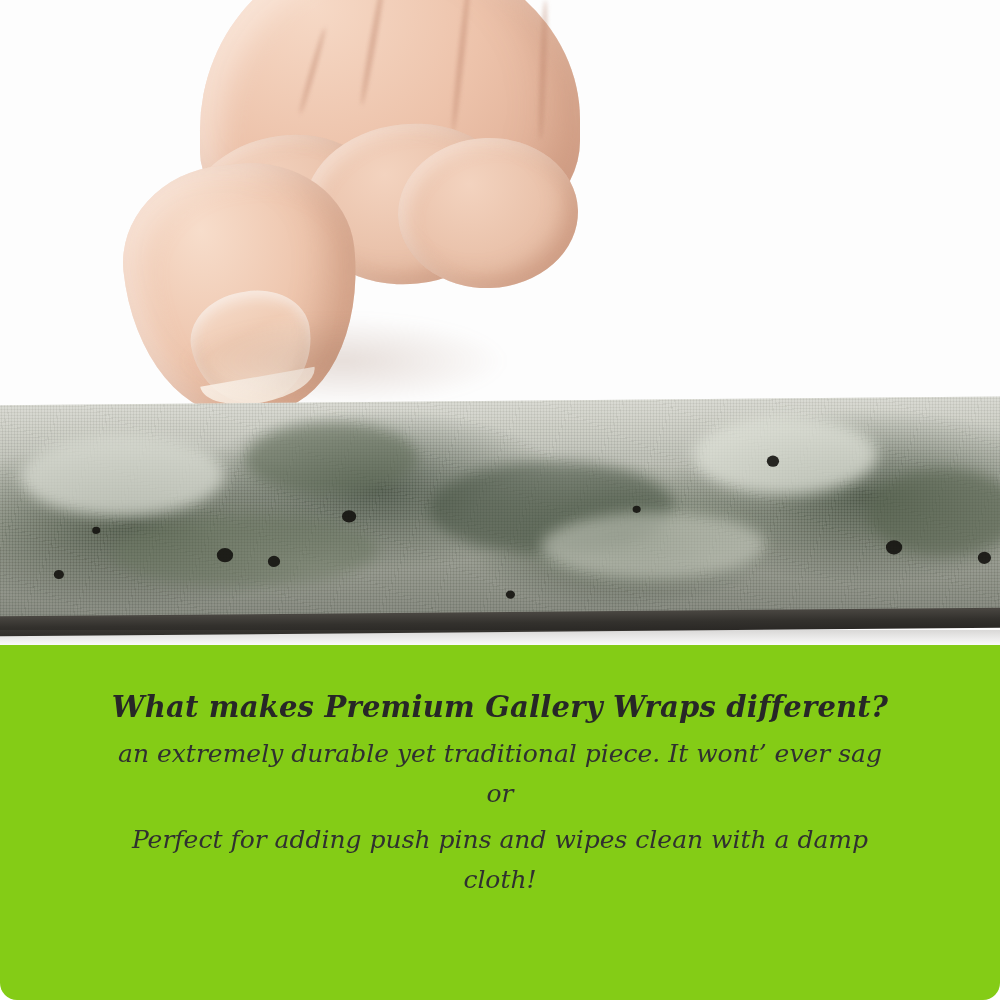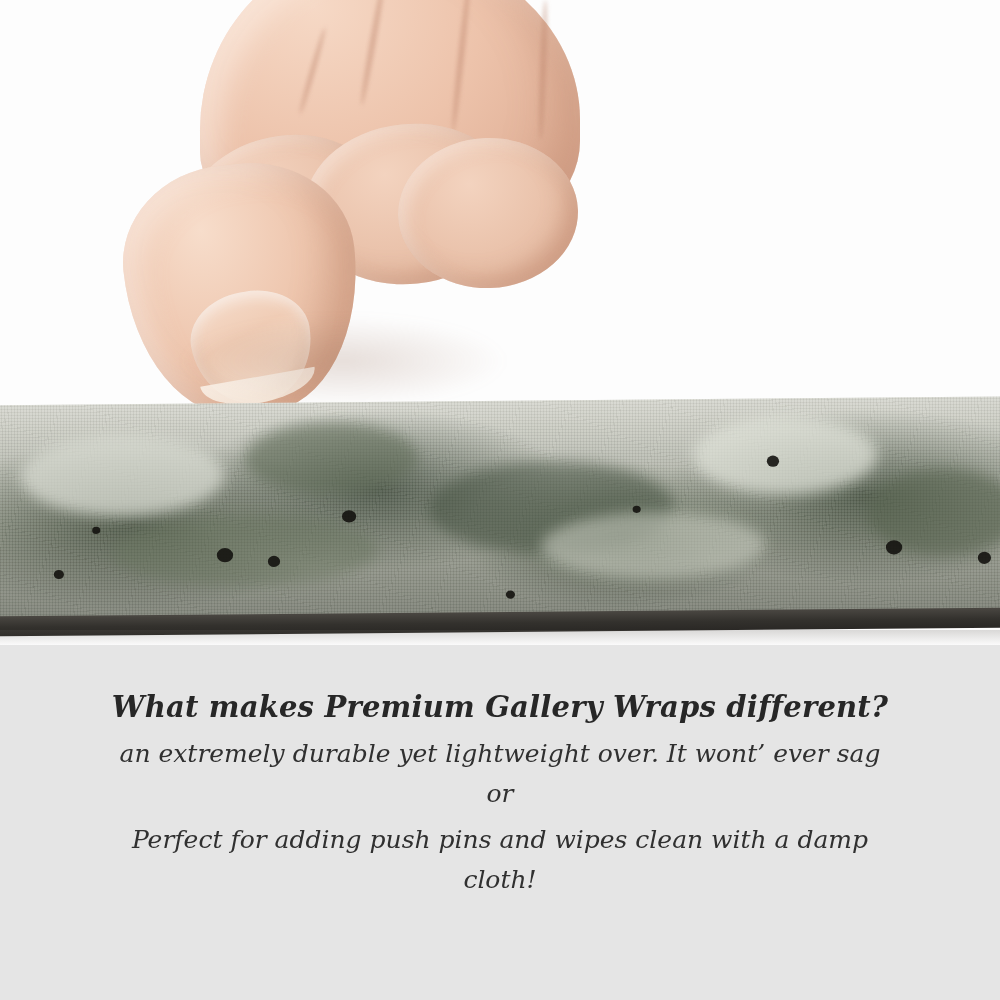--- a/index.html
+++ b/index.html
@@ -10,21 +10,22 @@
   body {
     width: 1000px;
     height: 1000px;
     overflow: hidden;
     font-family: "DejaVu Sans", sans-serif;
   }
   .product-card {
     position: relative;
     width: 1000px;
     height: 1000px;
-    background: #e5e5e5;
+    background: #84cc16;
+    border-radius: 17px;
   }
 
   
   .photo-region {
     position: absolute;
     left: 0;
     top: 0;
     width: 1000px;
     height: 645px;
     background: #fdfdfd;
@@ -254,18 +255,18 @@
       <div class="speck" style="left:630px; top:104px; width:8px;  height:7px;"></div>
     </div>
 
     <div class="strip-bottom-edge"></div>
     <div class="strip-drop-shadow"></div>
   </div>
 
   <div class="caption">
     <div class="caption-heading">What makes Premium Gallery Wraps different?</div>
     <div class="caption-body">
-      <span class="caption-line">an extremely durable yet lightweight over. It wont’ ever sag or</span>
+      <span class="caption-line">an extremely durable yet traditional piece. It wont’ ever sag or</span>
       <span class="caption-final">Perfect for adding push pins and wipes clean with a damp cloth!</span>
     </div>
   </div>
 
 </div>
 
 </body></html>

